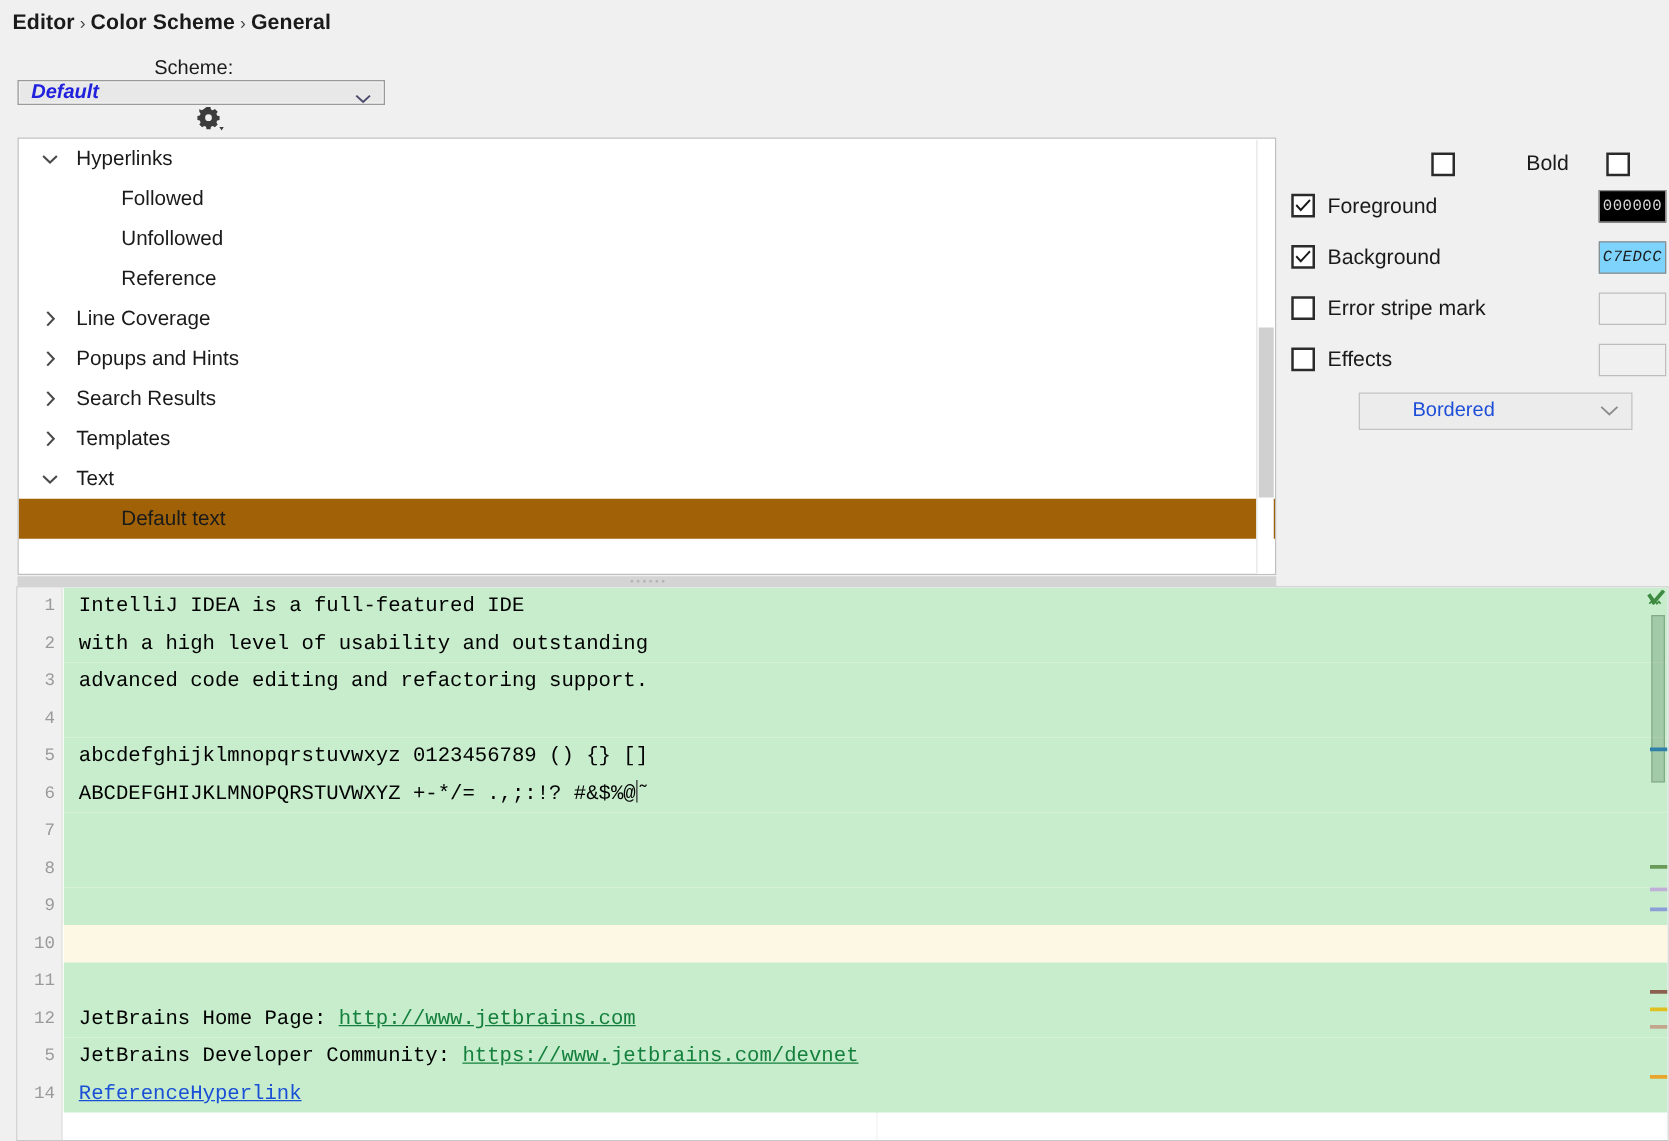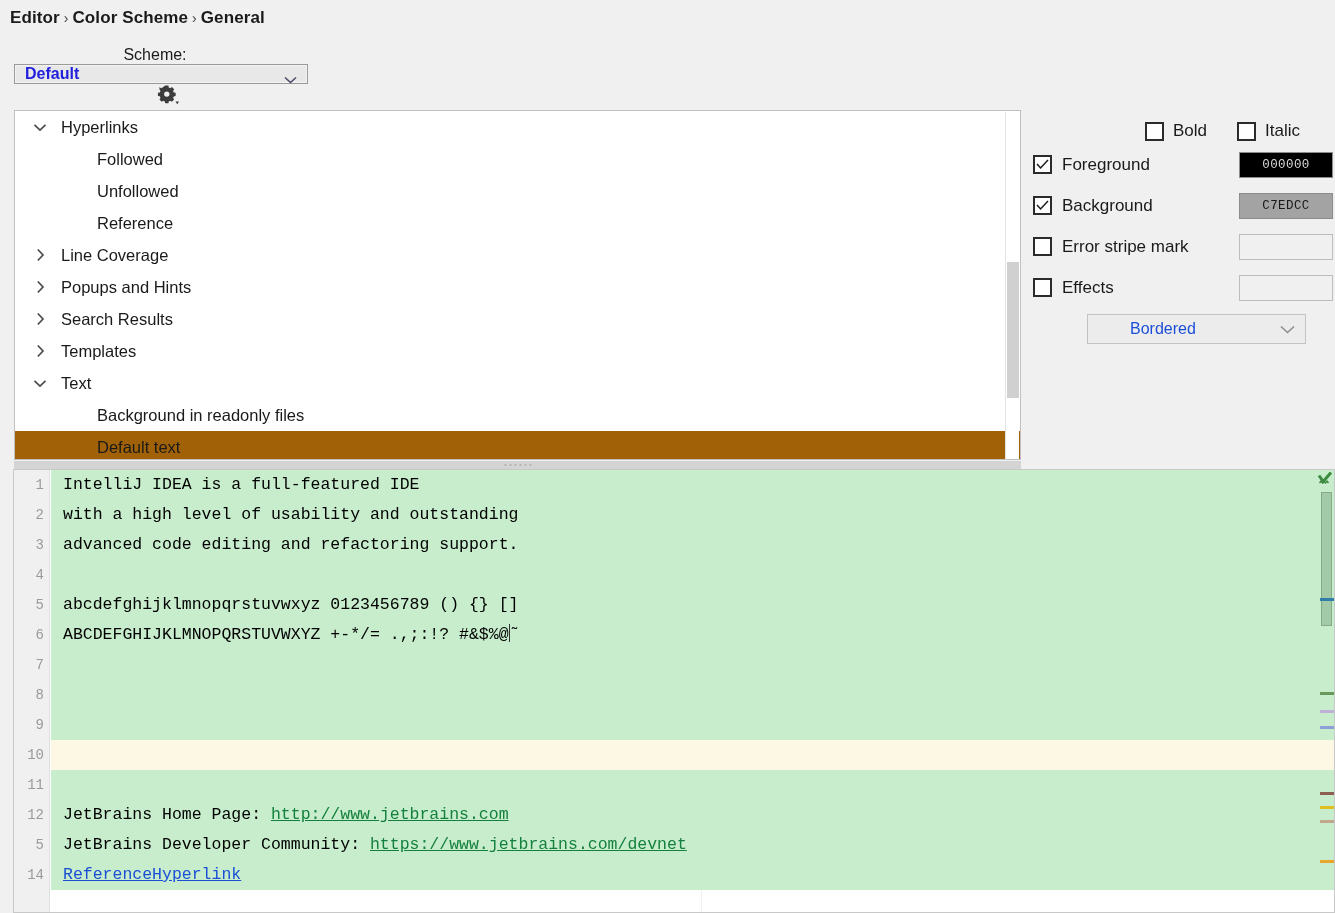--- a/index.html
+++ b/index.html
@@ -30,21 +30,21 @@
   #scheme-combo {
     position: relative;
     width: 294px; height: 32px;
     background: #e8e8e8;
     border: 1px solid #9a9a9a;
     display: flex; align-items: center;
     padding-left: 10px;
     box-shadow: inset 0 0 0 1px #f3f3f3;
   }
   #scheme-combo .value {
-    font-size: 16px; font-weight: bold; color: #2020dd;
+    font-size: 16px; font-weight: bold; color: #2020dd; font-style: italic;
   }
   #scheme-combo .chev {
     position: absolute; right: 10px; top: 50%; width: 13px; height: 8px;
     transform: translateY(-50%);
   }
   #gear-btn {
     margin-left: 14px; width: 34px; height: 28px;
     display: flex; align-items: center; justify-content: center;
     cursor: default;
   }
@@ -94,31 +94,31 @@
     border: 2px solid #2b2b2b;
     background: #ffffff;
     display: inline-flex; align-items: center; justify-content: center;
     flex: 0 0 auto;
   }
   .chk svg { display: block; }
   #style-row {
     display: flex; align-items: center;
     height: 26px; margin-left: 112px;
   }
-  #style-row .item { display: flex; align-items: center; margin-right: 30px; }
+  #style-row .item { display: flex; align-items: center; margin-right: 30px; gap: 48px; }
   #style-row .item .txt { font-size: 17px; color: #1a1a1a; margin-left: 9px; }
 
   .prop-row {
     display: flex; align-items: center;
     height: 41px;
   }
   .prop-row .chk { margin-right: 10px; }
   .prop-row .name { font-size: 17px; color: #1a1a1a; flex: 1 1 auto; white-space: nowrap; }
   .swatch {
-    width: 94px; height: 26px;
+    width: 54px; height: 26px;
     border: 1px solid #8c8c8c;
     display: flex; align-items: center; justify-content: center;
     font-family: "Liberation Mono", monospace;
     font-size: 12.5px; letter-spacing: .4px;
     flex: 0 0 auto;
   }
   .swatch.empty { background: #f0f0f0; border-color: #bdbdbd; }
 
   #effects-combo {
     position: relative;
@@ -295,23 +295,20 @@
           <span class="label">Templates</span>
         </div>
         <div class="tree-row">
           <span class="twisty">
             <svg width="14" height="9" viewBox="0 0 14 9">
               <path d="M1.5 1.8 L7 7 L12.5 1.8" fill="none" stroke="#4a4a4a" stroke-width="1.7"></path>
             </svg>
           </span>
           <span class="label">Text</span>
         </div>
-        <div class="tree-row leaf">
-          <span class="label">Background in readonly files</span>
-        </div>
         <div class="tree-row leaf selected">
           <span class="label">Default text</span>
         </div>
       </div>
     <div id="tree-scroll-track">
       <div id="tree-scroll-thumb"></div>
     </div>
   </div>
 
   <div id="props">
@@ -337,21 +334,21 @@
       <span class="swatch" id="sw-fg" style="background: rgb(0, 0, 0); color: rgb(216, 216, 216);">000000</span>
     </div>
 
     <div class="prop-row">
       <span class="chk">
         <svg width="13" height="11" viewBox="0 0 13 11">
             <path d="M1 5 L4.6 9 L12 1" fill="none" stroke="#1a1a1a" stroke-width="1.5"></path>
           </svg>
       </span>
       <span class="name">Background</span>
-      <span class="swatch" id="sw-bg" style="background: #a3a3a3; color: rgb(26, 26, 26);">C7EDCC</span>
+      <span class="swatch" id="sw-bg" style="background: #7dd3fc; color: rgb(26, 26, 26); font-style: italic;">C7EDCC</span>
     </div>
 
     <div class="prop-row">
       <span class="chk"></span>
       <span class="name">Error stripe mark</span>
       <span class="swatch empty"></span>
     </div>
 
     <div class="prop-row">
       <span class="chk"></span>

